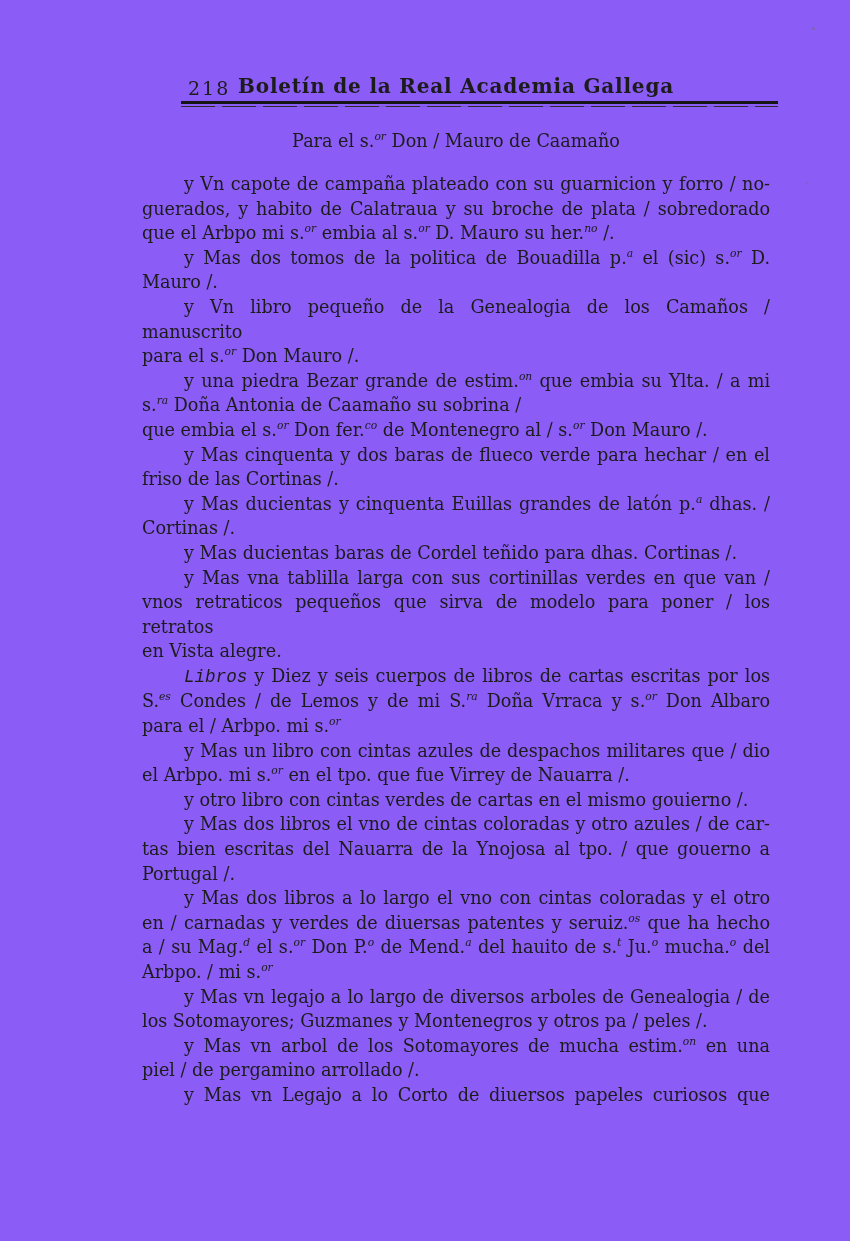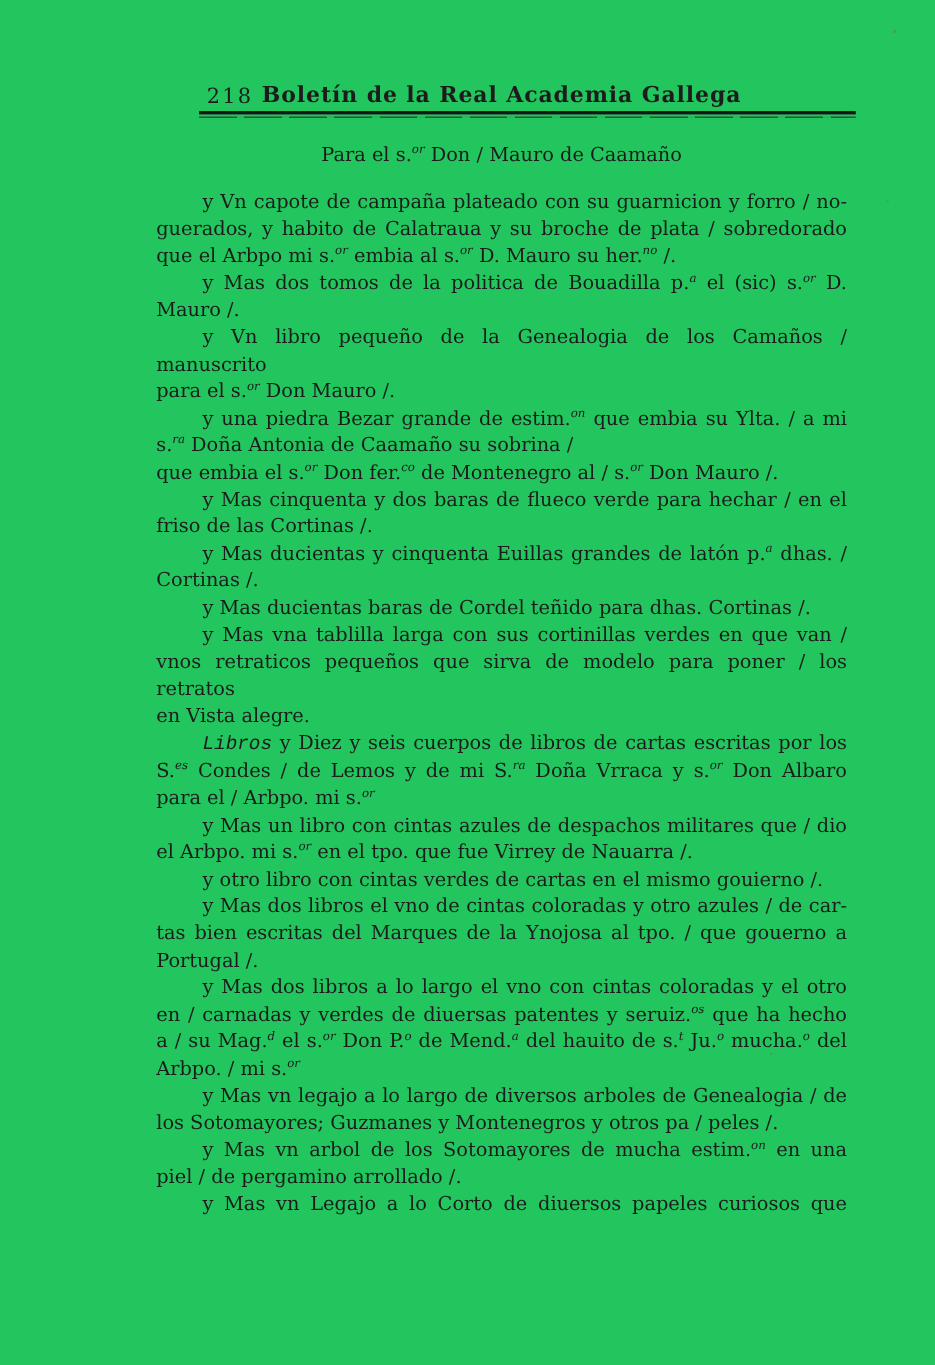--- a/index.html
+++ b/index.html
@@ -6,21 +6,21 @@
   html, body { margin: 0; padding: 0; }
   body {
     width: 850px; height: 1241px;
     background: #ffffff;
     font-family: "DejaVu Serif", serif;
     color: #1c1c1c;
   }
   .page {
     position: relative;
     width: 850px; height: 1241px;
-    background: #22c55e;
+    background: #8b5cf6;
     overflow: hidden;
   }
   .header-row {
     position: absolute;
     top: 74px; left: 142px; width: 628px; height: 26px;
   }
   .pagenum {
     position: absolute; left: 46px; top: 3px;
     font-size: 19px; letter-spacing: 2px;
   }
@@ -116,21 +116,21 @@
       </div>
       <div class="para">
         <div class="line indent"><span>y Mas un libro con cintas azules de despachos militares que / dio</span></div>
         <div class="line endline"><span>el Arbpo. mi s.</span><span class="sup">or</span><span> en el tpo. que fue Virrey de Nauarra /.</span></div>
       </div>
       <div class="para">
         <div class="line indent endline"><span>y otro libro con cintas verdes de cartas en el mismo gouierno /.</span></div>
       </div>
       <div class="para">
         <div class="line indent"><span>y Mas dos libros el vno de cintas coloradas y otro azules / de car-</span></div>
-        <div class="line"><span>tas bien escritas del Marques de la Ynojosa al tpo. / que gouerno a</span></div>
+        <div class="line"><span>tas bien escritas del Nauarra de la Ynojosa al tpo. / que gouerno a</span></div>
         <div class="line endline"><span>Portugal /.</span></div>
       </div>
       <div class="para">
         <div class="line indent"><span>y Mas dos libros a lo largo el vno con cintas coloradas y el otro</span></div>
         <div class="line"><span>en / carnadas y verdes de diuersas patentes y seruiz.</span><span class="sup">os</span><span> que ha hecho</span></div>
         <div class="line"><span>a / su Mag.</span><span class="sup">d</span><span> el s.</span><span class="sup">or</span><span> Don P.</span><span class="sup">o</span><span> de Mend.</span><span class="sup">a</span><span> del hauito de s.</span><span class="sup">t</span><span> Ju.</span><span class="sup">o</span><span> mucha.</span><span class="sup">o</span><span> del</span></div>
         <div class="line endline"><span>Arbpo. / mi s.</span><span class="sup">or</span></div>
       </div>
       <div class="para">
         <div class="line indent"><span>y Mas vn legajo a lo largo de diversos arboles de Genealogia / de</span></div>

